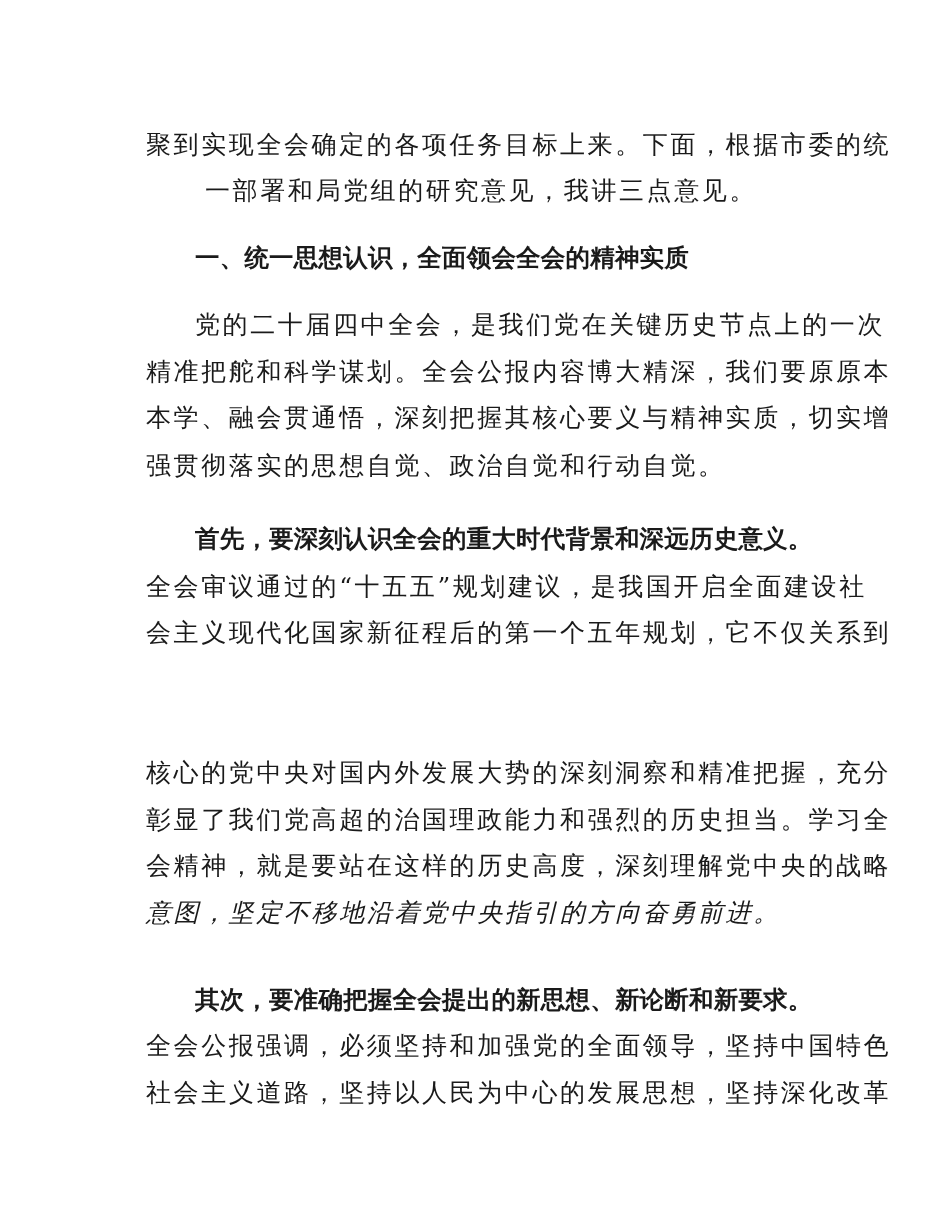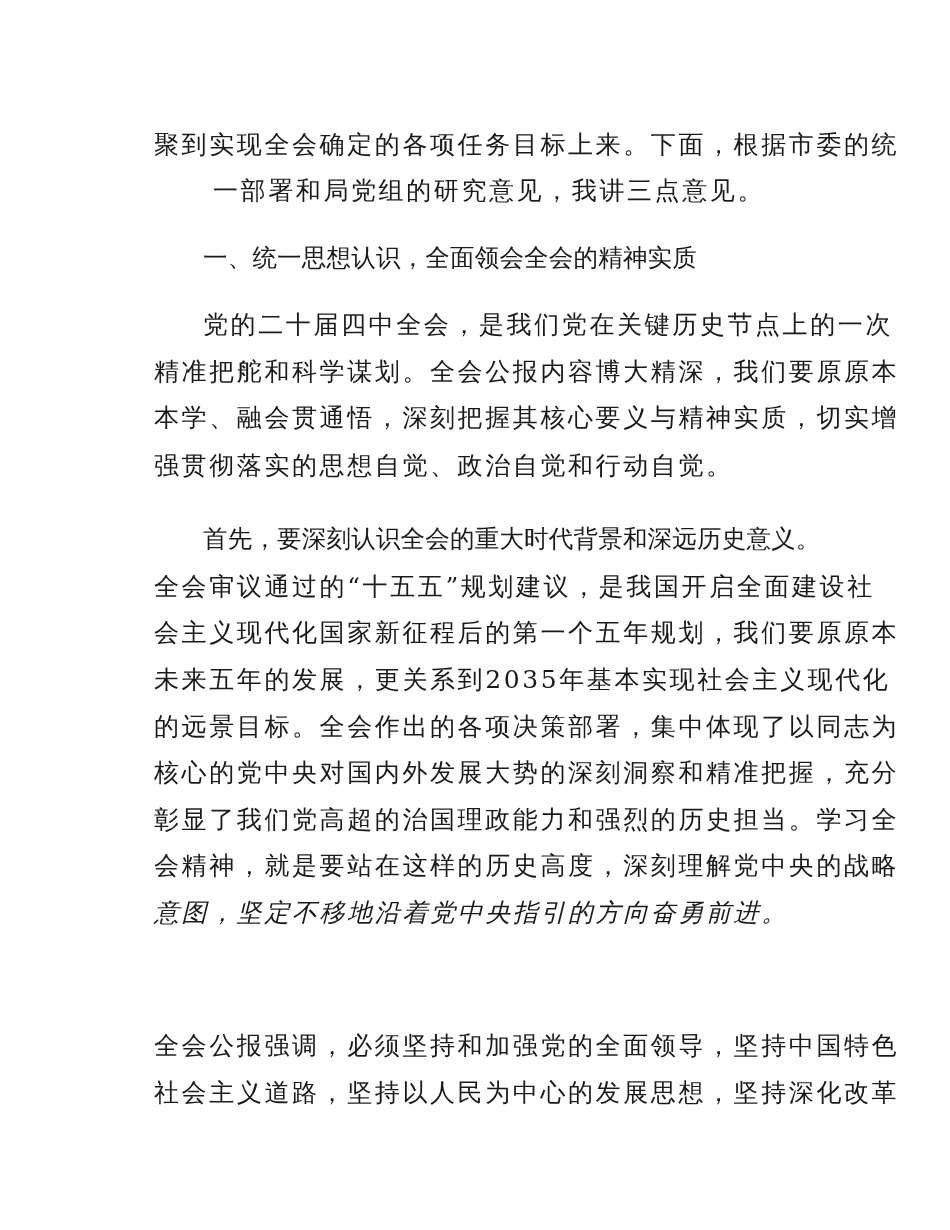--- a/index.html
+++ b/index.html
@@ -10,42 +10,42 @@
   body {
     width: 950px;
     height: 1230px;
     position: relative;
     overflow: hidden;
     font-family: "DejaVu Serif", "Liberation Serif", serif;
     color: #1a1a1a;
   }
   .page {
     position: absolute;
-    left: 12px; top: 0;
+    left: 4px; top: 0;
     width: 822px;
     height: 1230px;
     background: #ffffff;
     padding-left: 8px;
   }
   .line {
     position: absolute;
     left: 142px;
     width: 670px;
     height: 36px;
     line-height: 36px;
     font-size: 25px;
     letter-spacing: 2.6px;
     white-space: nowrap;
     font-weight: normal;
     font-family: "DejaVu Serif", "Liberation Serif", serif;
   }
   .indent { left: 191px; width: 620px; }
   .bold {
     font-family: "DejaVu Sans", "Liberation Sans", sans-serif;
-    font-weight: normal;
+    font-weight: bold;
     letter-spacing: 0.2px;
     font-size: 24.5px;
   }
 </style>
 </head>
 <body>
 
 <div class="page">
 
   <div class="line" style="top:127px;">聚到实现全会确定的各项任务目标上来。下面，根据市委的统</div>
@@ -53,24 +53,23 @@
 
   <div class="line bold indent" style="top:240px;">一、统一思想认识，全面领会全会的精神实质</div>
 
   <div class="line indent" style="top:307px;">党的二十届四中全会，是我们党在关键历史节点上的一次</div>
   <div class="line" style="top:400px;">本学、融会贯通悟，深刻把握其核心要义与精神实质，切实增</div>
   <div class="line" style="top:354px;">精准把舵和科学谋划。全会公报内容博大精深，我们要原原本</div>
   <div class="line" style="top:448px;">强贯彻落实的思想自觉、政治自觉和行动自觉。</div>
 
   <div class="line bold indent" style="top:521px;">首先，要深刻认识全会的重大时代背景和深远历史意义。</div>
   <div class="line" style="top:569px;">全会审议通过的“十五五”规划建议，是我国开启全面建设社</div>
-  <div class="line" style="top:615px;">会主义现代化国家新征程后的第一个五年规划，我们要原原本</div>
-  <div class="line" style="top:662px;">未来五年的发展，更关系到2035年基本实现社会主义现代化</div>
-  <div class="line" style="top:709px;">的远景目标。全会作出的各项决策部署，集中体现了以同志为</div>
+  <div class="line" style="top:615px;">会主义现代化国家新征程后的第一个五年规划，它不仅关系到</div>
   <div class="line" style="top:755px;">核心的党中央对国内外发展大势的深刻洞察和精准把握，充分</div>
   <div class="line" style="top:802px;">彰显了我们党高超的治国理政能力和强烈的历史担当。学习全</div>
   <div class="line" style="top:848px;">会精神，就是要站在这样的历史高度，深刻理解党中央的战略</div>
   <div class="line" style="top:895px;font-style:italic;">意图，坚定不移地沿着党中央指引的方向奋勇前进。</div>
 
+  <div class="line bold indent" style="top:982px;">其次，要准确把握全会提出的新思想、新论断和新要求。</div>
   <div class="line" style="top:1028px;">全会公报强调，必须坚持和加强党的全面领导，坚持中国特色</div>
   <div class="line" style="top:1075px;text-align:right;">社会主义道路，坚持以人民为中心的发展思想，坚持深化改革</div>
 
 </div>
 
 </body></html>

